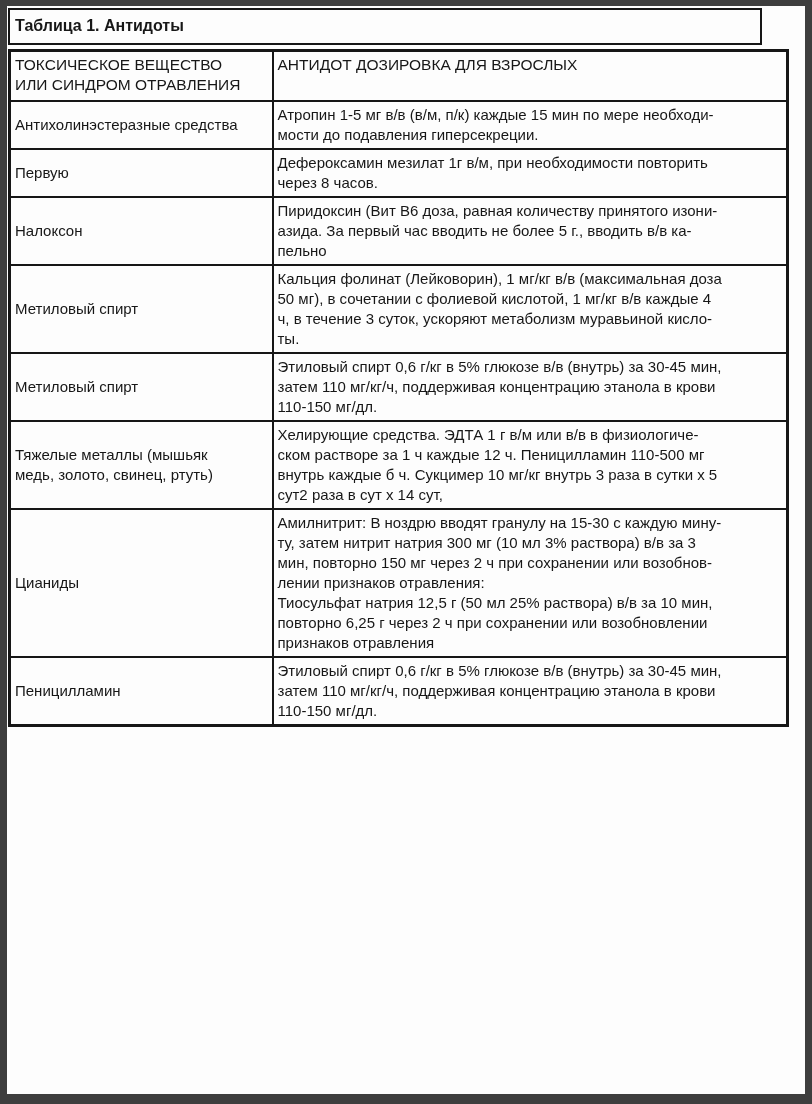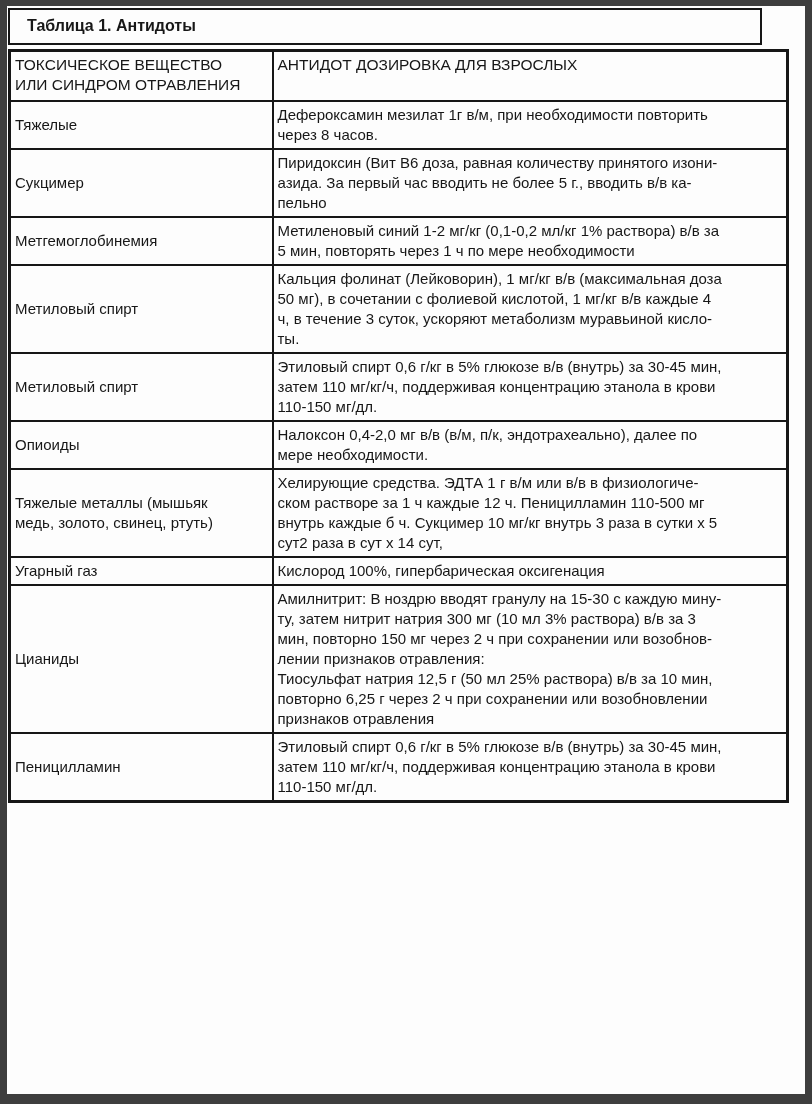--- a/index.html
+++ b/index.html
@@ -21,21 +21,21 @@
     border-color: #3e3e3e;
     border-width: 6px 7px 10px 7px;
     background: #fdfdfd;
     padding: 2px 0 0 1px;
     overflow: hidden;
   }
   .title-box {
     box-sizing: border-box;
     width: 754px;
     border: 2px solid #161616;
-    padding: 6px 6px 7px 17px;
+    padding: 6px 6px 7px 5px;
     font-size: 16px;
     font-weight: bold;
     line-height: 20px;
     white-space: pre-line;
   }
   table.antidotes {
     border-collapse: collapse;
     table-layout: fixed;
     width: 781px;
     margin-top: 4px;
@@ -76,64 +76,55 @@
     </colgroup>
     <thead>
       <tr>
         <th>ТОКСИЧЕСКОЕ ВЕЩЕСТВО
 ИЛИ СИНДРОМ ОТРАВЛЕНИЯ</th>
         <th>АНТИДОТ ДОЗИРОВКА ДЛЯ ВЗРОСЛЫХ</th>
       </tr>
     </thead>
     <tbody>
       <tr>
-        <td class="substance">Тяжелые</td>
+        <td class="substance">Антихолинэстеразные средства</td>
+        <td class="antidote">Атропин 1-5 мг в/в (в/м, п/к) каждые 15 мин по мере необходи-
+мости до подавления гиперсекреции.</td>
+      </tr>
+      <tr>
+        <td class="substance">Первую</td>
         <td class="antidote">Дефероксамин мезилат 1г в/м, при необходимости повторить
 через 8 часов.</td>
       </tr>
       <tr>
-        <td class="substance">Сукцимер</td>
+        <td class="substance">Налоксон</td>
         <td class="antidote">Пиридоксин (Вит В6 доза, равная количеству принятого изони-
 азида. За первый час вводить не более 5 г., вводить в/в ка-
 пельно</td>
-      </tr>
-      <tr>
-        <td class="substance">Метгемоглобинемия</td>
-        <td class="antidote">Метиленовый синий 1-2 мг/кг (0,1-0,2 мл/кг 1% раствора) в/в за
-5 мин, повторять через 1 ч по мере необходимости</td>
       </tr>
       <tr>
         <td class="substance">Метиловый спирт</td>
         <td class="antidote">Кальция фолинат (Лейковорин), 1 мг/кг в/в (максимальная доза
 50 мг), в сочетании с фолиевой кислотой, 1 мг/кг в/в каждые 4
 ч, в течение 3 суток, ускоряют метаболизм муравьиной кисло-
 ты.</td>
       </tr>
       <tr>
         <td class="substance">Метиловый спирт</td>
         <td class="antidote">Этиловый спирт 0,6 г/кг в 5% глюкозе в/в (внутрь) за 30-45 мин,
 затем 110 мг/кг/ч, поддерживая концентрацию этанола в крови
 110-150 мг/дл.</td>
       </tr>
       <tr>
-        <td class="substance">Опиоиды</td>
-        <td class="antidote">Налоксон 0,4-2,0 мг в/в (в/м, п/к, эндотрахеально), далее по
-мере необходимости.</td>
-      </tr>
-      <tr>
         <td class="substance">Тяжелые металлы (мышьяк
 медь, золото, свинец, ртуть)</td>
         <td class="antidote">Хелирующие средства. ЭДТА 1 г в/м или в/в в физиологиче-
 ском растворе за 1 ч каждые 12 ч. Пеницилламин 110-500 мг
 внутрь каждые б ч. Сукцимер 10 мг/кг внутрь 3 раза в сутки х 5
 сут2 раза в сут х 14 сут,</td>
-      </tr>
-      <tr>
-        <td class="substance">Угарный газ</td>
-        <td class="antidote">Кислород 100%, гипербарическая оксигенация</td>
       </tr>
       <tr>
         <td class="substance">Цианиды</td>
         <td class="antidote">Амилнитрит: В ноздрю вводят гранулу на 15-30 с каждую мину-
 ту, затем нитрит натрия 300 мг (10 мл 3% раствора) в/в за 3
 мин, повторно 150 мг через 2 ч при сохранении или возобнов-
 лении признаков отравления:
 Тиосульфат натрия 12,5 г (50 мл 25% раствора) в/в за 10 мин,
 повторно 6,25 г через 2 ч при сохранении или возобновлении
 признаков отравления</td>

